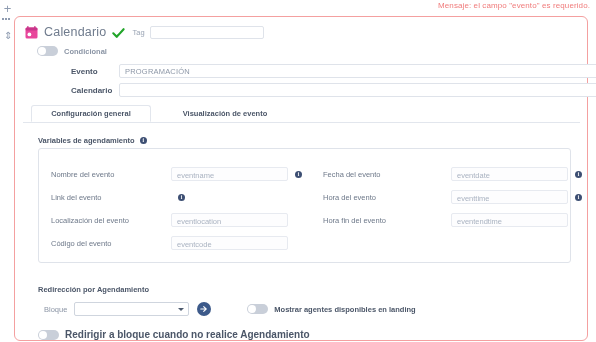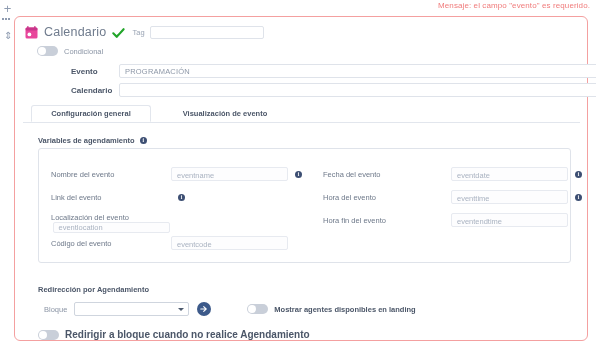--- a/index.html
+++ b/index.html
@@ -161,20 +161,21 @@
   .toggle-text {
     font-size: 7.5px;
     color: #8b95a5;
     margin-left: 6px;
   }
 
   .cond-row {
     position: absolute;
     left: 22px;
     top: 29px;
+    font-weight: bold;
   }
 
   
   .field-row {
     position: absolute;
     display: flex;
     align-items: center;
   }
   .field-row.evento { left: 8px; top: 47px; }
   .field-row.calendario { left: 8px; top: 66px; }
@@ -332,21 +333,21 @@
 
   
   .col-l .var-label { width: 120px; }
   .col-l .var-input { width: 117px; }
   
   .col-r .var-label { width: 128px; }
   .col-r .var-input { width: 117px; }
 
   .vr-l1 { left: 12px; top: 18px; }
   .vr-l2 { left: 12px; top: 41px; }
-  .vr-l3 { left: 12px; top: 64px; flex-direction: column; }
+  .vr-l3 { left: 12px; top: 64px; }
   .vr-l4 { left: 12px; top: 87px; }
   .vr-r1 { left: 284px; top: 18px; }
   .vr-r2 { left: 284px; top: 41px; }
   .vr-r3 { left: 284px; top: 64px; }
 
   .var-info {
     margin-left: 7px;
   }
 
   

